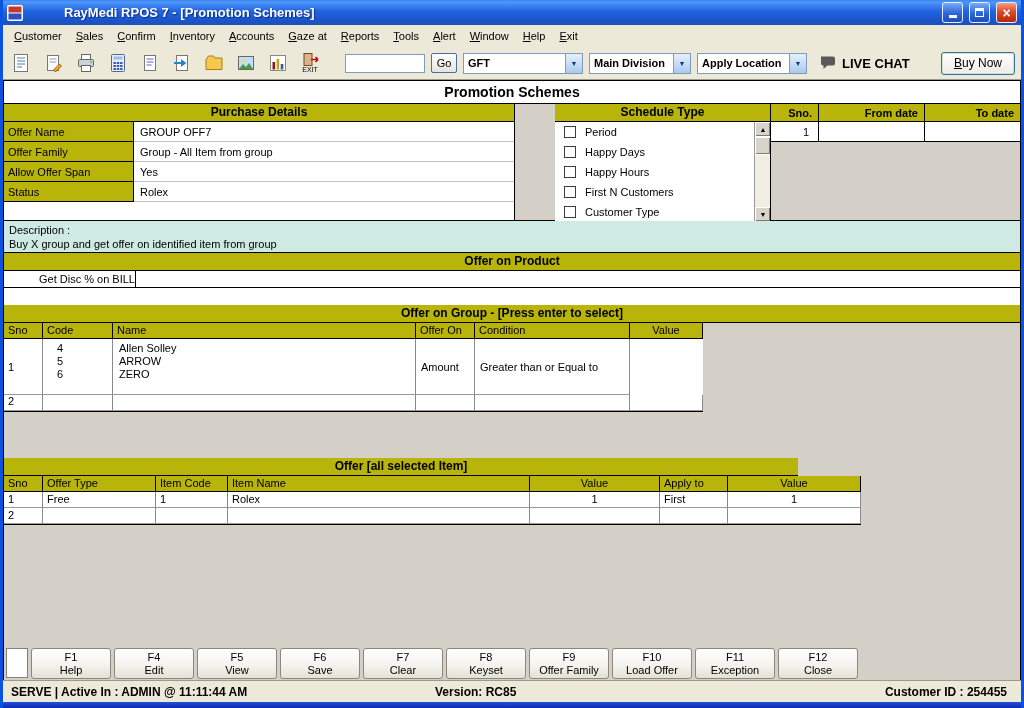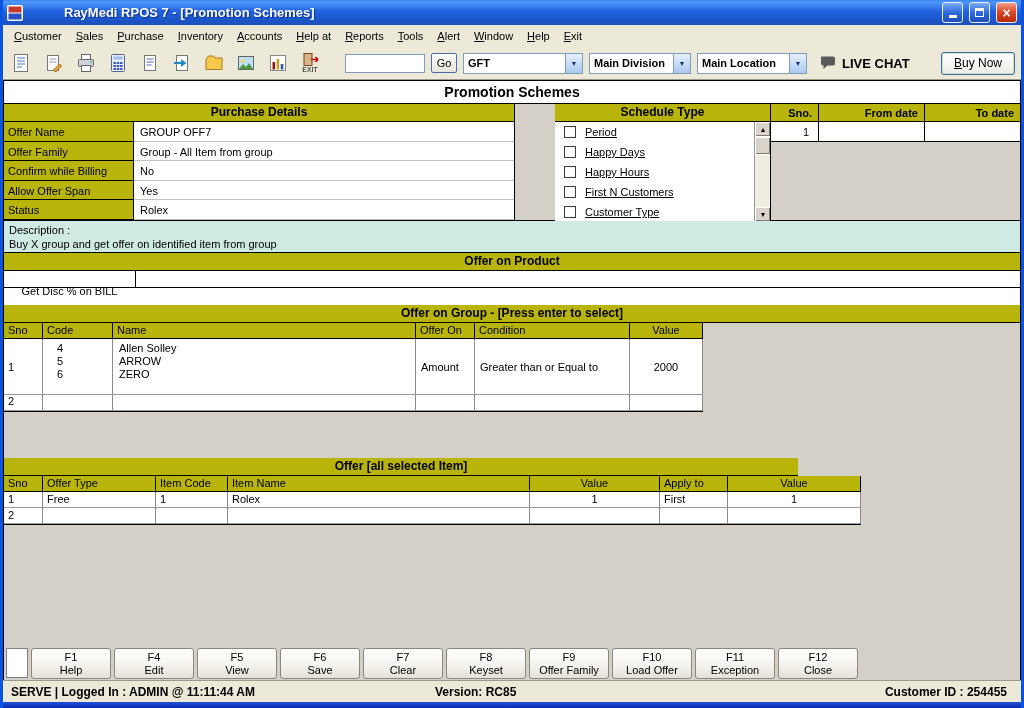--- a/index.html
+++ b/index.html
@@ -64,21 +64,21 @@
   .main-table{height:118px;flex:0 0 118px;display:flex;border-top:1px solid #000;border-bottom:1px solid #000;}
   .hdr{height:18px;background:var(--olive);border-bottom:1px solid #000;font-weight:bold;font-size:12px;
        text-align:center;line-height:17px;color:#000;}
   .panel-a{width:510px;display:flex;flex-direction:column;background:#fff;}
   .pd-row{display:flex;height:20px;}
   .pd-label{width:130px;background:var(--olive);border-right:1px solid #000;border-bottom:1px solid #000;
             font-size:11px;padding:4px 0 0 4px;white-space:nowrap;}
   .pd-value{flex:1;background:#fff;border-bottom:1px solid #c3c3c3;font-size:11px;padding:4px 0 0 6px;}
   .panel-b{width:256px;border-left:1px solid #000;display:flex;flex-direction:column;padding-left:40px;}
   .sched-body{flex:1;background:#fff;display:flex;}
-  .sched-list{flex:1;text-decoration:underline;}
+  .sched-list{flex:1;}
   .sched-row{height:20px;display:flex;align-items:center;gap:9px;padding-left:9px;font-size:11px;}
   .checkbox{width:12px;height:12px;border:1px solid #3c3c3c;background:#fff;flex:0 0 12px;}
   .sched-scroll{width:16px;background:#f0eee1;border-left:1px solid #999;display:flex;flex-direction:column;}
   .sb-btn{height:15px;background:#d8d4cc;border:1px solid #fff;border-right:none;
           box-shadow:inset -1px -1px 0 #7f7b72;font-size:7px;text-align:center;line-height:13px;color:#000;}
   .sb-thumb{height:18px;background:#d8d4cc;border:1px solid #fff;border-right:none;box-shadow:inset -1px -1px 0 #7f7b72;}
   .sb-track{flex:1;}
   .panel-c{flex:1;border-left:1px solid #000;display:flex;flex-direction:column;}
   .pc-hdr{display:flex;height:18px;}
   .pc-hdr .cell{background:var(--olive);border-bottom:1px solid #000;border-right:1px solid #000;
@@ -94,21 +94,21 @@
   .description{height:32px;flex:0 0 32px;background:var(--desc);border-bottom:1px solid #000;
                font-size:11px;padding:2px 5px;line-height:14px;}
 
   
   .band{height:18px;flex:0 0 18px;background:var(--olive);border-bottom:1px solid #000;
         text-align:center;font-weight:bold;font-size:12px;line-height:17px;}
 
   
   .disc-section{height:34px;flex:0 0 34px;background:#fff;}
   .disc-row{height:17px;border-bottom:1px solid #000;display:flex;}
-  .disc-cell{width:132px;border-right:1px solid #000;text-align:center;font-size:11px;padding-top:14px;}
+  .disc-cell{width:132px;border-right:1px solid #000;text-align:right;font-size:11px;padding-top:2px;}
 
   
   .gtable{width:699px;background:#fff;border-bottom:1px solid #000;flex:0 0 auto;}
   .g-row{display:flex;}
   .g-head{height:16px;background:var(--olive);}
   .g-head .g-c{border-right:1px solid #000;border-bottom:1px solid #000;font-size:11px;padding:1px 0 0 4px;background:var(--olive);}
   .g-body1{height:56px;}
   .g-body2{height:16px;}
   .g-body1 .g-c,.g-body2 .g-c{border-right:1px solid #8a8a8a;border-bottom:1px solid #9a9a9a;font-size:11px;background:#fff;}
   .g-sno{width:39px;padding-left:4px;}
@@ -176,24 +176,24 @@
         <span class="glyph-max"></span>
       </div>
     <div class="win-btn close">
         <span class="x">×</span>
       </div>
   </div>
 
   <div class="menubar">
     <span class="menu-item">Customer</span>
     <span class="menu-item">Sales</span>
-    <span class="menu-item">Purchase</span>
+    <span class="menu-item">Confirm</span>
     <span class="menu-item">Inventory</span>
     <span class="menu-item">Accounts</span>
-    <span class="menu-item">Help at</span>
+    <span class="menu-item">Gaze at</span>
     <span class="menu-item">Reports</span>
     <span class="menu-item">Tools</span>
     <span class="menu-item">Alert</span>
     <span class="menu-item">Window</span>
     <span class="menu-item">Help</span>
     <span class="menu-item">Exit</span>
   </div>
 
   <div class="toolbar">
     <span class="tool-icon">
@@ -280,21 +280,21 @@
 
     <div class="combo c1">
       <span>GFT</span>
       <span class="arrow">▼</span>
     </div>
     <div class="combo c2">
       <span>Main Division</span>
       <span class="arrow">▼</span>
     </div>
     <div class="combo c3">
-      <span>Main Location</span>
+      <span>Apply Location</span>
       <span class="arrow">▼</span>
     </div>
 
     <span class="live-chat">
       <svg width="18" height="16">
           <path d="M2 1.5h12a2 2 0 0 1 2 2v5a2 2 0 0 1-2 2H8.5L4.5 14v-3.5H4a2 2 0 0 1-2-2z" fill="#5a5a5a"></path>
         </svg>
       <span>LIVE CHAT</span>
     </span>
 
@@ -308,24 +308,20 @@
     <div class="main-table">
       <div class="panel-a">
         <div class="hdr">Purchase Details</div>
         <div class="pd-row">
           <div class="pd-label">Offer Name</div>
           <div class="pd-value">GROUP OFF7</div>
         </div>
         <div class="pd-row">
           <div class="pd-label">Offer Family</div>
           <div class="pd-value">Group - All Item from group</div>
-        </div>
-        <div class="pd-row">
-          <div class="pd-label">Confirm while Billing</div>
-          <div class="pd-value">No</div>
         </div>
         <div class="pd-row">
           <div class="pd-label">Allow Offer Span</div>
           <div class="pd-value">Yes</div>
         </div>
         <div class="pd-row">
           <div class="pd-label">Status</div>
           <div class="pd-value">Rolex</div>
         </div>
       </div>
@@ -404,21 +400,20 @@
       <div class="g-row g-body1">
         <div class="g-c g-sno v-center">1</div>
         <div class="g-c g-code pre">4
 5
 6</div>
         <div class="g-c g-name pre">Allen Solley
 ARROW
 ZERO</div>
         <div class="g-c g-offeron v-center">Amount</div>
         <div class="g-c g-cond v-center">Greater than or Equal to</div>
-        <div class="g-c g-val v-center">2000</div>
       </div>
       <div class="g-row g-body2">
         <div class="g-c g-sno">2</div>
         <div class="g-c g-code"></div>
         <div class="g-c g-name"></div>
         <div class="g-c g-offeron"></div>
         <div class="g-c g-cond"></div>
         <div class="g-c g-val"></div>
       </div>
     </div>
@@ -497,19 +492,19 @@
         <div class="lbl">Exception</div>
       </button>
       <button class="fkey">
         <div class="key">F12</div>
         <div class="lbl">Close</div>
       </button>
     </div>
   </div>
 
   <div class="statusbar">
-    <span class="sb-left">SERVE  |  Logged In : ADMIN  @ 11:11:44 AM</span>
+    <span class="sb-left">SERVE  |  Active In : ADMIN  @ 11:11:44 AM</span>
     <span class="sb-version">Version: RC85</span>
     <span class="sb-right">Customer ID : 254455</span>
   </div>
 
   <div class="bottom-strip"></div>
 </div>
 
 </body></html>

